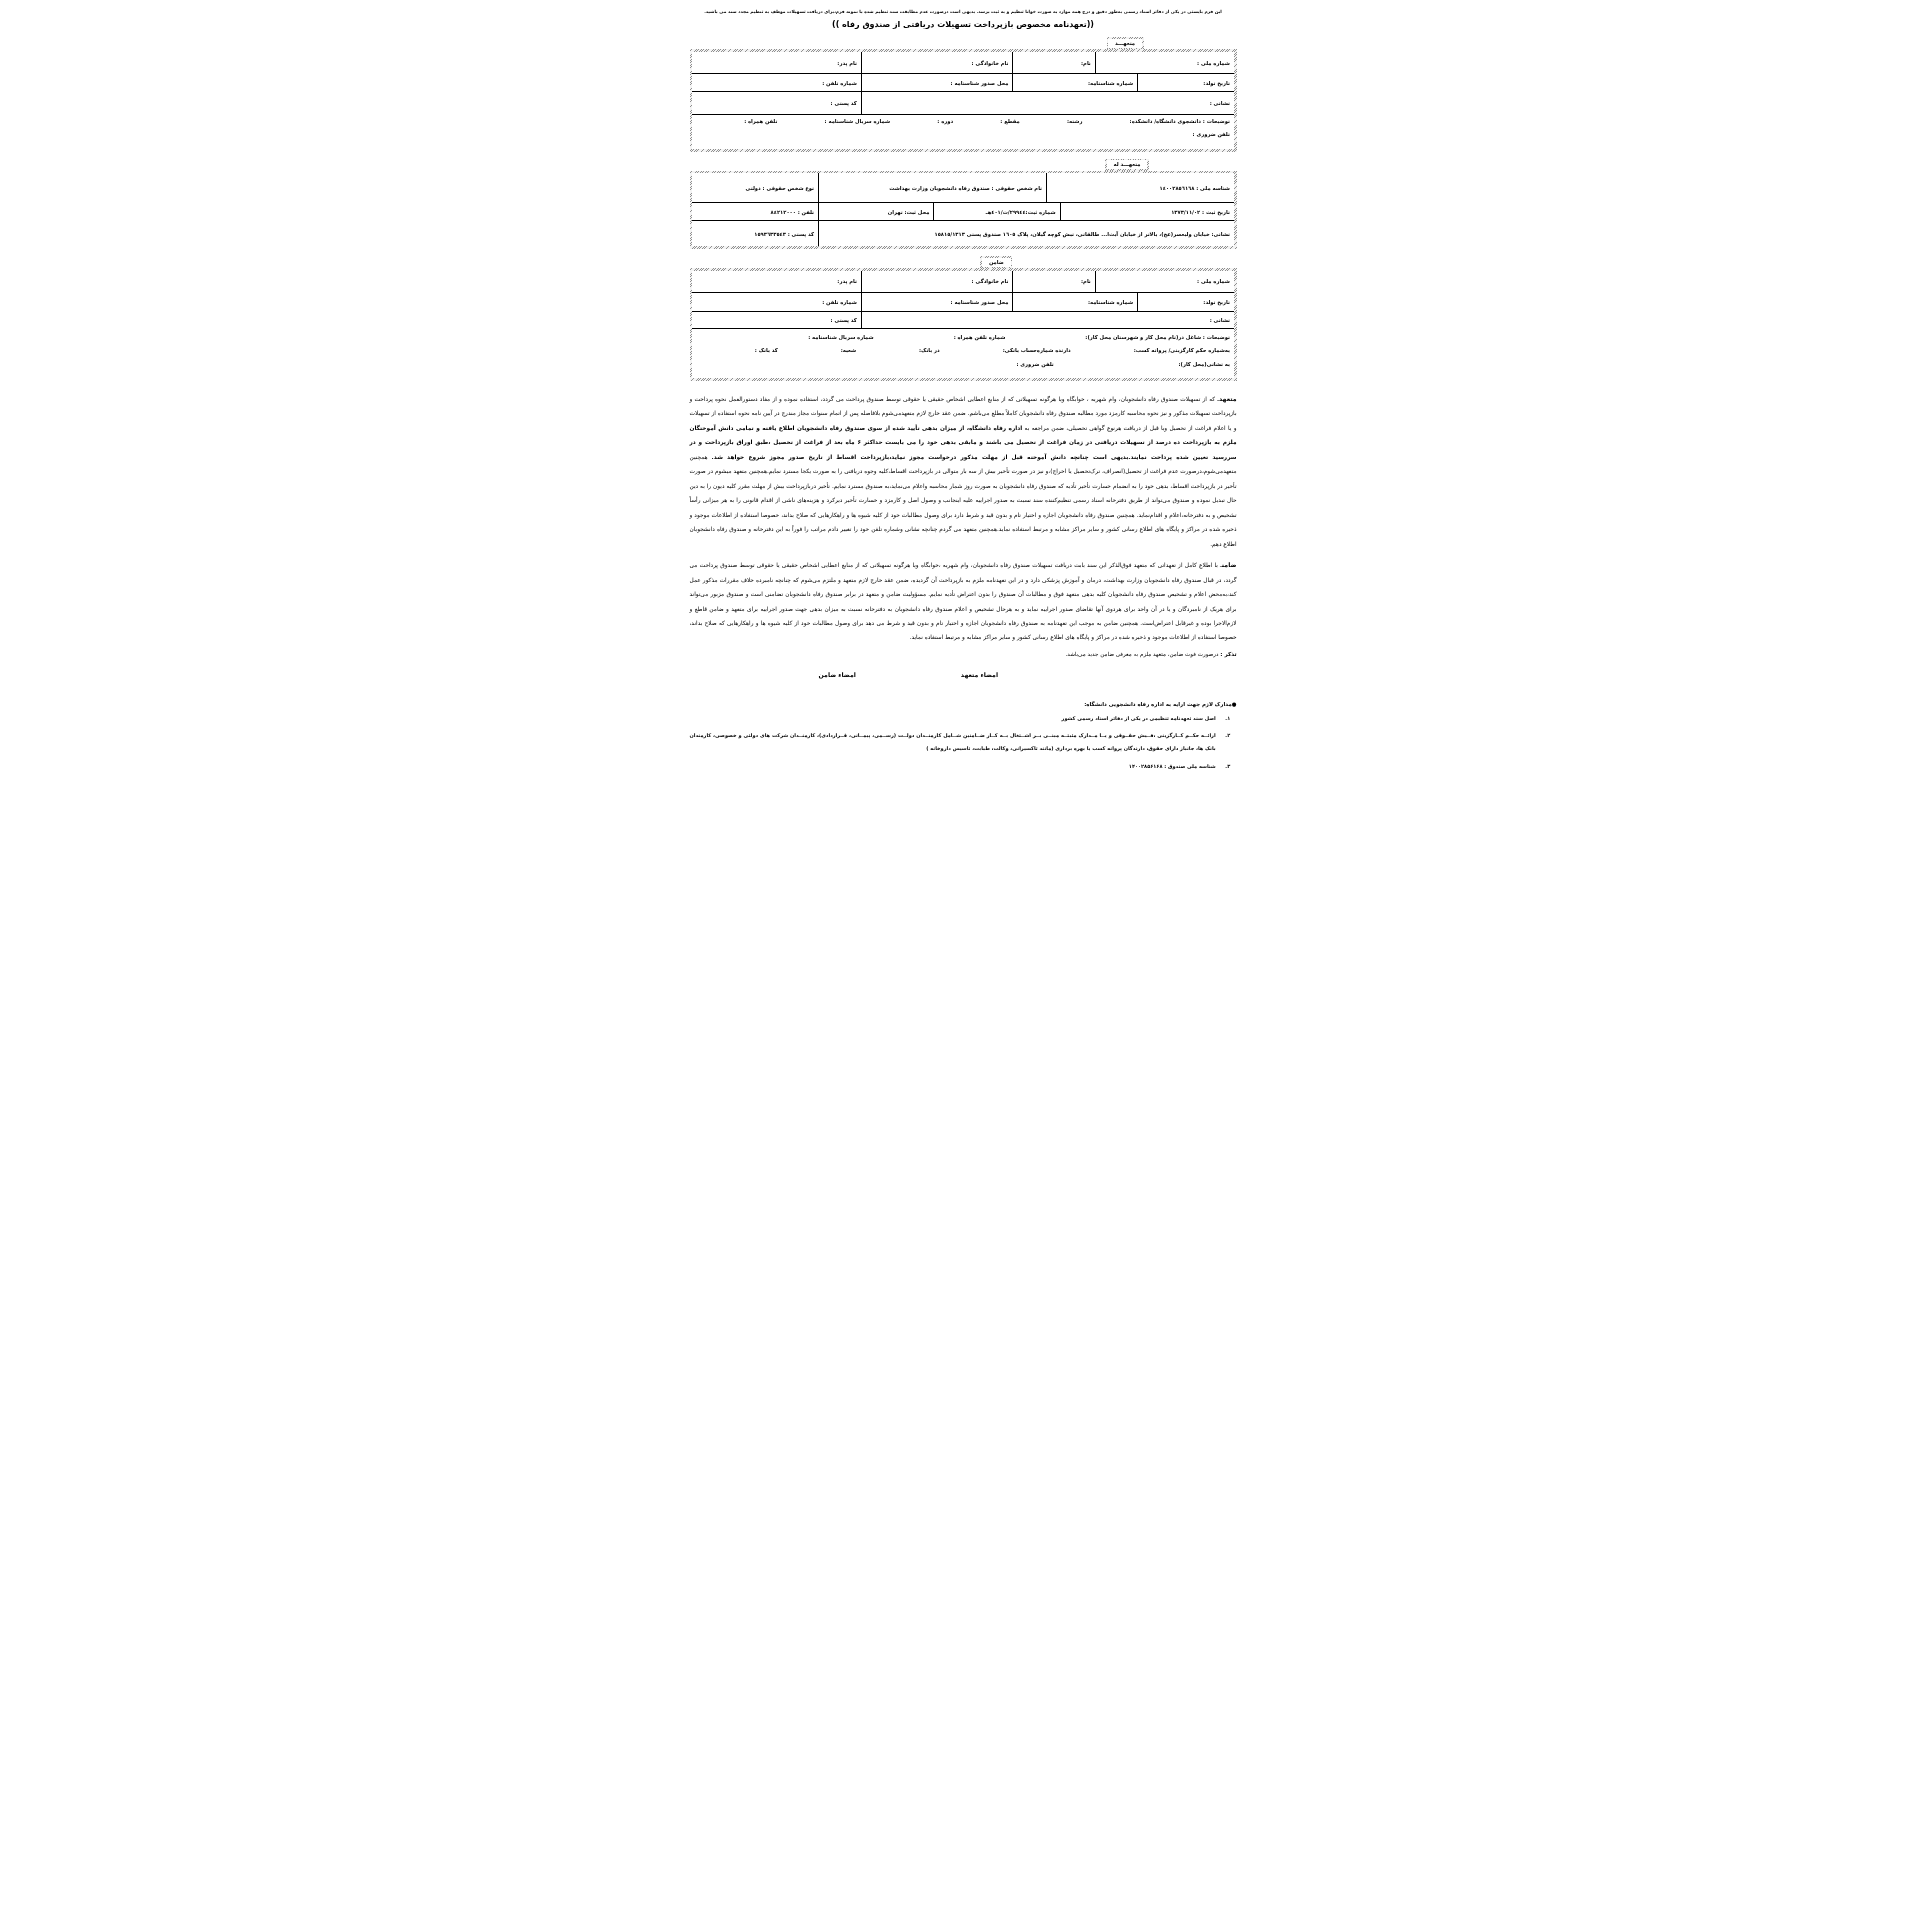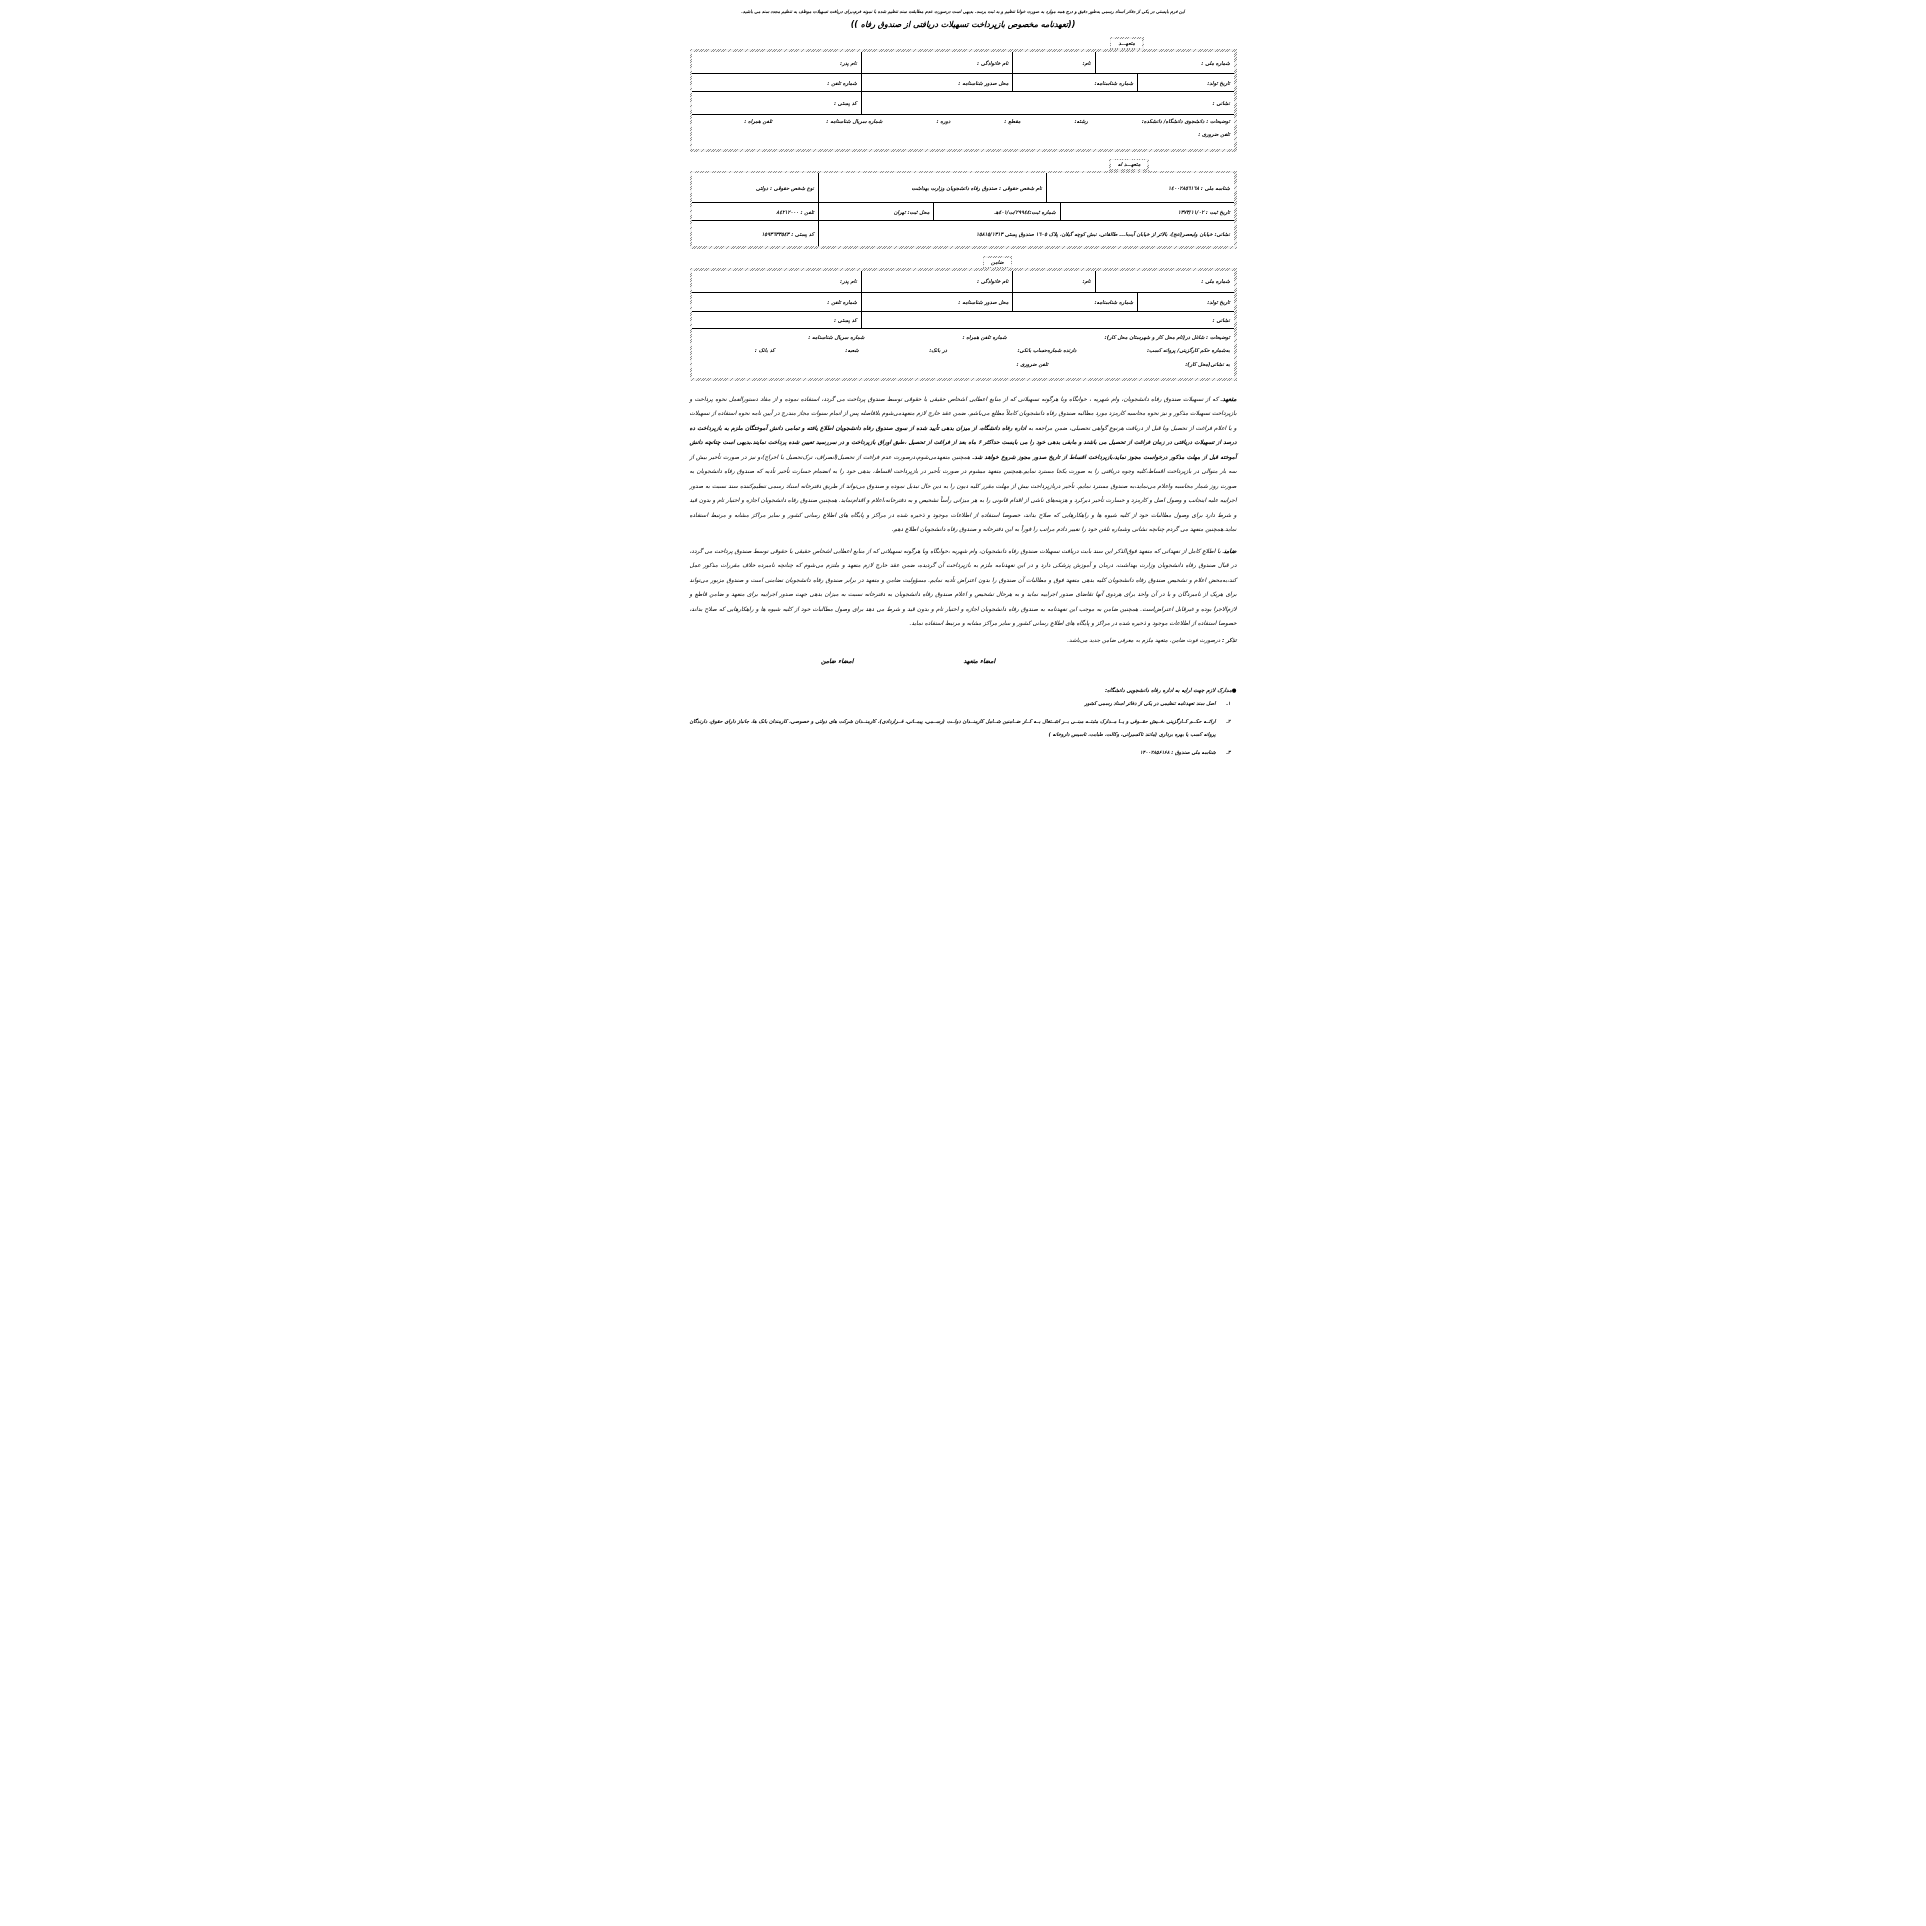--- a/index.html
+++ b/index.html
@@ -1,18 +1,18 @@
 <!DOCTYPE html>
 <html lang="fa" dir="rtl" style="font-size:6.2px"><head>
 <meta charset="utf-8">
 <style>
   html,body{margin:0;padding:0;background:#fff;}
   .page{width:655px;height:847px;margin:0 auto;position:relative;background:#fff;
         font-family:"DejaVu Sans",sans-serif;color:#000;direction:rtl;overflow:hidden;}
-  .content{padding:0 54px;font-style:italic;}
+  .content{padding:0 54px;}
   .disclaimer{padding-top:9.2px;text-align:center;font-size:4.4px;font-weight:bold;letter-spacing:-0.04px;}
   .doc-title{text-align:center;font-size:8px;font-weight:bold;margin-top:6.2px;}
   
   .hatch{background:repeating-linear-gradient(135deg,#8f8f8f 0,#8f8f8f 0.4px,#f4f4f4 0.4px,#f4f4f4 1.2px);}
   .frame{padding:2.7px;}
   .inner{background:#fff;}
   .sect{position:relative;}
   .badge{position:absolute;top:-12px;padding:1.5px;z-index:2;}
   .badge .inner{padding:1.2px 7px 1.9px;font-weight:bold;font-size:5.2px;white-space:nowrap;}
   .trow{display:flex;}

